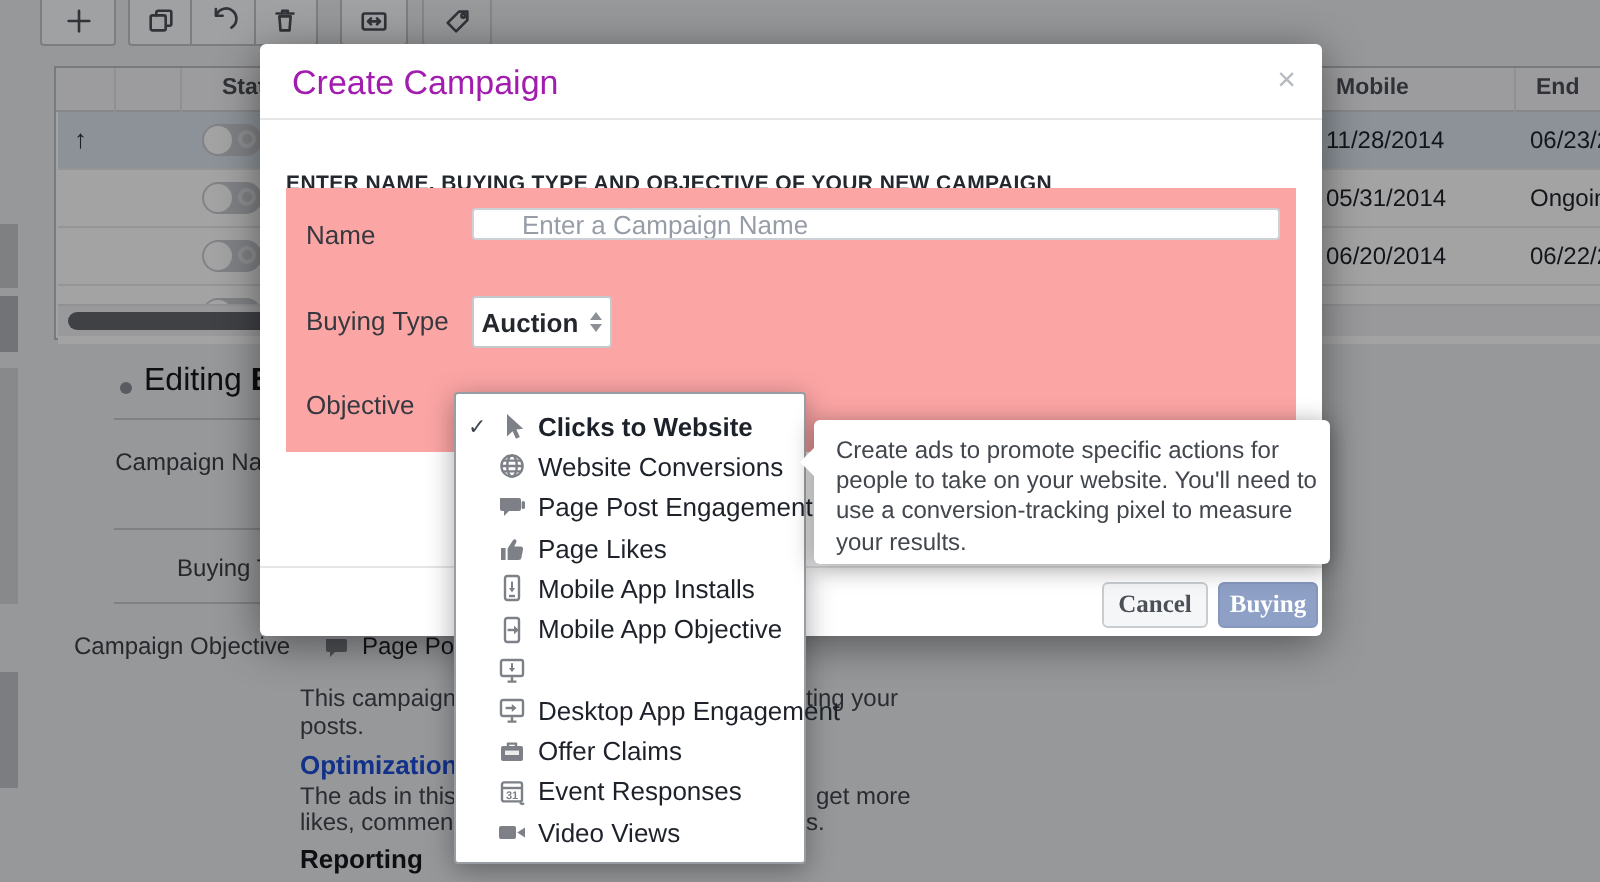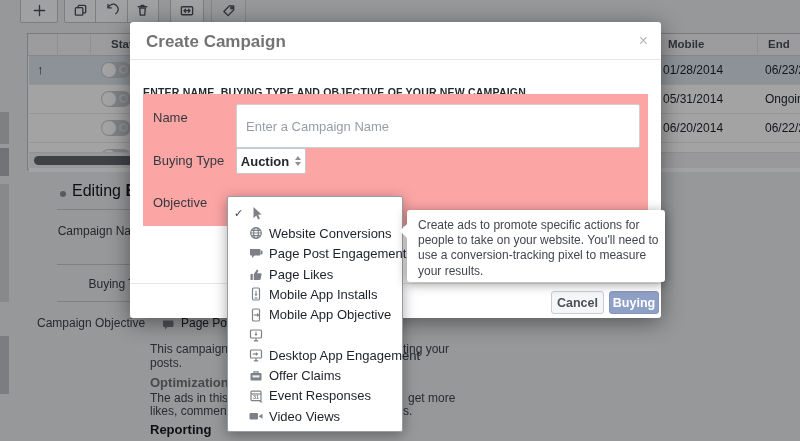--- a/index.html
+++ b/index.html
@@ -48,50 +48,50 @@
   .ed-head b { font-weight:bold; }
   .ed-rule { position:absolute; left:57px; width:84px; height:1px; background:#c7c9cd; }
   .ru1 { top:31px; } .ru2 { top:86px; } .ru3 { top:123px; }
   .ed-label { position:absolute; left:37px; width:104px; text-align:right; font-size:12px; color:#3c4046; white-space:nowrap; overflow:visible; }
   .la1 { top:46px; } .la2 { top:99px; } .la3 { top:138px; }
   .ed-objval { position:absolute; left:181px; top:138px; font-size:12px; color:#1d2129; white-space:nowrap; }
   .ed-objicon { position:absolute; left:162px; top:139px; }
   .ed-body { position:absolute; font-size:12px; color:#42464d; white-space:nowrap; }
   .tl1 { left:150px; top:164px; } .tr1 { left:403px; top:164px; }
   .tl2 { left:150px; top:178px; }
-  .opth { left:150px; top:197px; font-size:13px; font-weight:bold; color:#737373; }
+  .opth { left:150px; top:197px; font-size:13px; font-weight:bold; color:#1d4ed8; }
   .ol1 { left:150px; top:213px; } .or1 { left:408px; top:213px; }
   .ol2 { left:150px; top:226px; } .or2 { left:403px; top:226px; }
   .reph { left:150px; top:244px; font-size:13px; font-weight:bold; color:#15181d; }
 
   
   .overlay { position:absolute; inset:0; background:rgba(0,0,0,0.36); z-index:10; }
 
   
   .modal { position:absolute; left:130px; top:22px; width:531px; height:296px; background:#fff; border-radius:3px;
            box-shadow:0 4px 22px rgba(0,0,0,0.45); z-index:20; }
   .m-head { position:absolute; left:0; right:0; top:0; height:38px; border-bottom:1px solid #e4e6e8; }
-  .m-title { position:absolute; left:16px; top:10px; font-size:17px; font-weight:bold; color:#737373; }
+  .m-title { position:absolute; left:16px; top:10px; font-size:17px; font-weight:normal; color:#a21caf; }
   .m-close { position:absolute; right:13px; top:9px; font-size:16px; color:#b6bac0; cursor:pointer; line-height:20px; }
   .m-section { position:absolute; left:13px; top:64px; font-size:10.5px; font-weight:bold; letter-spacing:0.2px; color:#23272e; }
   .m-box { position:absolute; left:13px; top:72px; width:505px; height:132px; background:#fca5a5; }
   .f-label { position:absolute; left:10px; font-size:13px; color:#35393f; }
   .fl-name { top:16px; } .fl-buy { top:59px; } .fl-obj { top:101px; }
-  .f-input { position:absolute; left:93px; top:10px; width:404px; height:44px; border:1px solid #cdd1d6; border-radius:2px;
-             font-family:inherit; font-size:13px; color:#1d2129; padding:0 9px; background:#fff; }
+  .f-input { position:absolute; left:93px; top:10px; width:404px; height:16px; border:1px solid #cdd1d6; border-radius:2px;
+             font-family:inherit; font-size:13px; color:#1d2129; padding:0 24px; background:#fff; }
   .f-input::placeholder { color:#979da7; opacity:1; }
   .f-buybtn { position:absolute; left:93px; top:54px; width:70px; height:26px; background:#fff; border:1px solid #c5c9ce;
               border-radius:2px; font-size:13px; font-weight:bold; color:#24282e; display:flex; align-items:center;
               justify-content:center; gap:6px; cursor:pointer; }
   .sorticon { display:inline-flex; flex-direction:column; gap:2px; }
   .sorticon i { display:block; width:0; height:0; border-left:3.5px solid transparent; border-right:3.5px solid transparent; }
   .sorticon .up { border-bottom:4px solid #8d9196; }
   .sorticon .dn { border-top:4px solid #8d9196; }
   .m-footline { position:absolute; left:0; right:0; top:261px; height:1px; background:#e4e6e8; }
-  .m-btn { position:absolute; top:269px; height:23px; border-radius:3px; font-family:Liberation Sans, sans-serif; font-size:12.5px; font-weight:bold;
+  .m-btn { position:absolute; top:269px; height:23px; border-radius:3px; font-family:Liberation Serif, serif; font-size:12.5px; font-weight:bold;
            display:flex; align-items:center; justify-content:center; cursor:pointer; }
   .m-cancel { left:421px; width:53px; background:#f5f6f7; border:1px solid #c9ccd1; color:#4b4f56; }
   .m-create { left:479px; width:50px; background:#8fa0c6; border:1px solid #8697bf; color:#fff; }
 
   
   .menu { position:absolute; left:227px; top:196px; width:176px; height:236px; background:#fff; border:1px solid #989da3;
           border-radius:2px; box-shadow:0 3px 14px rgba(0,0,0,0.35); z-index:30; list-style:none; padding:6px 0; }
   .menu li { height:20.3px; display:flex; align-items:center; padding-left:6px; cursor:pointer; }
   .menu .chk { width:14px; font-size:11px; font-weight:bold; color:#3c434d; flex:none; }
   .menu .mi { width:15px; margin-right:6px; flex:none; display:flex; justify-content:center; }
@@ -180,21 +180,21 @@
     <div class="vline v1"></div>
     <div class="vline v2"></div>
     <div class="vline v3"></div>
 
     <div class="trow sel r1">
       <span class="rowarrow">↑</span>
       <span class="toggle">
           <span class="knob"></span>
           <span class="ring"></span>
         </span>
-      <span class="cell-start">01/28/2014</span>
+      <span class="cell-start">11/28/2014</span>
       <span class="cell-end">06/23/2</span>
     </div>
     <div class="trow r2">
       <span class="toggle">
           <span class="knob"></span>
           <span class="ring"></span>
         </span>
       <span class="cell-start">05/31/2014</span>
       <span class="cell-end">Ongoin</span>
     </div>
@@ -270,20 +270,21 @@
   </div>
 
   <ul class="menu">
     <li class="sel">
       <span class="chk">✓</span>
       <span class="mi">
           <svg width="14" height="14" viewBox="0 0 14 14">
             <path class="fl" d="M4.5 1v11.2l2.8-2.6 1.7 3.8 1.9-.9-1.7-3.7 3.4-.4z"></path>
           </svg>
         </span>
+      <span class="lbl">Clicks to Website</span>
     </li>
     <li>
       <span class="chk"></span>
       <span class="mi">
           <svg width="14" height="14" viewBox="0 0 14 14">
             <circle class="ol" cx="7" cy="7" r="5.3"></circle>
             <ellipse class="ol" cx="7" cy="7" rx="2.4" ry="5.3"></ellipse>
             <path class="ol" d="M1.7 7h10.6M2.5 4.3h9M2.5 9.7h9"></path>
           </svg>
         </span>

